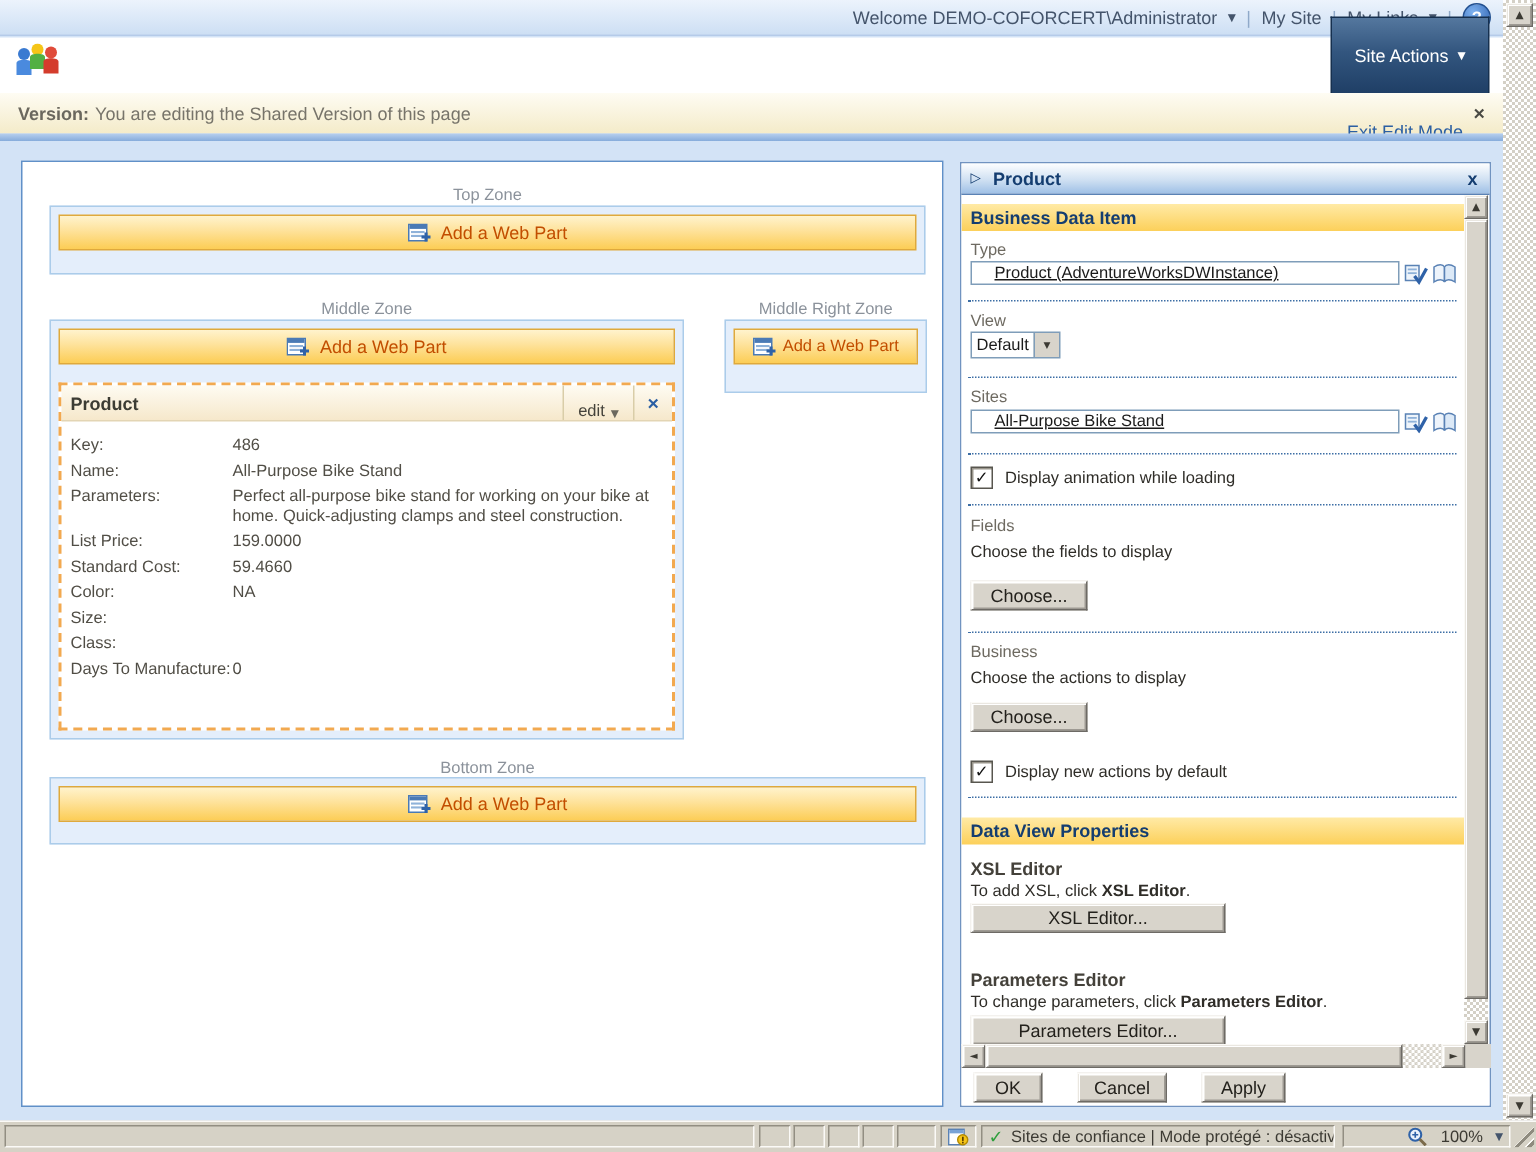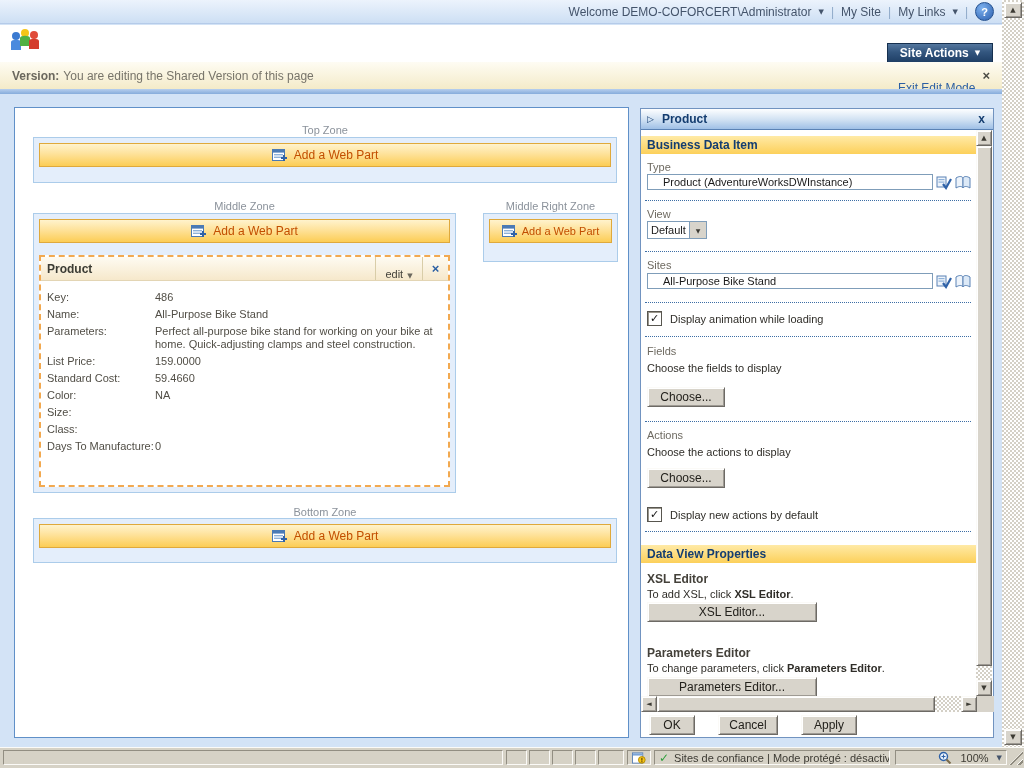--- a/index.html
+++ b/index.html
@@ -13,22 +13,22 @@
   .topbar .lnk{color:#44546b;cursor:pointer;white-space:nowrap;}
   .sep{color:#8fa9c9;}
   .mini-arrow{font-size:7px;color:#44546b;font-family:"DejaVu Sans",sans-serif;}
   .help-icon{width:17px;height:17px;border-radius:50%;background:radial-gradient(circle at 35% 30%,#7db1ef,#2c5fae);
     border:1px solid #23508f;color:#fff;font-weight:bold;font-size:11px;display:flex;align-items:center;justify-content:center;cursor:pointer;}
 
   
   .white-band{left:0;top:25px;width:1002px;height:37px;background:#fff;}
   .site-actions{position:absolute;right:9px;bottom:0;height:18px;min-width:88px;
     background:linear-gradient(#54779e,#33567f 45%,#1f3f66);border:1px solid #16304f;border-bottom:none;
-    color:#fff;font-weight:bold;font-size:12px;display:flex;align-items:center;justify-content:center;gap:6px;
-    padding:0 8px;cursor:pointer;}
+    color:#fff;font-weight:normal;font-size:12px;display:flex;align-items:center;justify-content:center;gap:6px;
+    padding:16px 8px;cursor:pointer;}
   .site-actions .mini-arrow{color:#fff;}
 
   
   .version-bar{left:0;top:62px;width:1002px;height:27px;background:linear-gradient(#fefcf3,#f4ebc9);
     display:flex;align-items:center;color:#77746a;font-size:12px;padding:0 12px;box-sizing:border-box;}
   .version-bar b{color:#6b685e;margin-right:4px;}
   .version-right{margin-left:auto;display:flex;align-items:center;gap:7px;}
   .exit-link{color:#2b5fa3;cursor:pointer;margin-top:24px;}
   .exit-x{color:#4a4a44;font-weight:bold;cursor:pointer;font-size:13px;}
   .blue-strip{left:0;top:89px;width:1002px;height:5px;background:linear-gradient(#b7cfee,#86acdb);}
@@ -67,21 +67,21 @@
   .tp-content{position:absolute;left:0;top:21px;width:336px;height:566px;overflow:hidden;background:#fff;}
   .tp-row{position:absolute;left:6px;right:6px;}
   .bar-yellow{position:absolute;left:0;width:336px;height:18px;background:linear-gradient(#ffeaa6,#fcd05a);
     color:#143d70;font-weight:bold;font-size:12px;display:flex;align-items:center;padding-left:6px;box-sizing:border-box;}
   .lbl{color:#6e6a61;font-size:11px;}
   .txt{color:#2f2d28;font-size:11px;}
   .dotted{position:absolute;left:4px;width:326px;border-top:1px dotted #3d6ea5;}
   .entity-row{display:flex;align-items:center;gap:3px;}
   .entity-input{width:306px;height:16px;border:1px solid #7f9db9;background:#fff;display:flex;align-items:center;
     padding:0 3px;box-sizing:border-box;cursor:text;}
-  .entity-text{color:#1a1a1a;white-space:nowrap;padding-left:12px;}
+  .entity-text{text-decoration:underline;color:#1a1a1a;white-space:nowrap;padding-left:12px;}
   .picker-icon{width:16px;height:15px;flex-shrink:0;}
   .selectbox{width:60px;height:18px;border:1px solid #7f9db9;background:#fff;display:flex;align-items:center;box-sizing:border-box;cursor:pointer;}
   .selectbox .sel-text{flex:1;padding-left:3px;color:#1a1a1a;}
   .sel-btn{width:16px;height:16px;background:#d8d4cb;border-left:1px solid #7f9db9;display:flex;align-items:center;justify-content:center;}
   .sel-btn .mini-arrow{color:#3c3a33;font-size:6px;}
   .chk-row{display:flex;align-items:center;gap:8px;}
   .checkbox{width:13px;height:13px;background:#fff;border:1px solid #58564f;box-shadow:inset 1px 1px 0 #9a968c;
     display:flex;align-items:center;justify-content:center;font-size:11px;font-weight:bold;color:#111;cursor:pointer;
     font-family:"DejaVu Sans",sans-serif;line-height:11px;}
   .btn{background:#d8d4cb;border:1px solid #6d6a65;border-top-color:#fbfaf7;border-left-color:#fbfaf7;
@@ -334,21 +334,21 @@
     </div>
     <div class="dotted" style="top:206px"></div>
 
     <div class="tp-row lbl" style="top:215px">Fields</div>
     <div class="tp-row txt" style="top:232px">Choose the fields to display</div>
     <div class="btn" style="position:absolute;left:6px;top:257px;width:78px;height:20px">
         <span>Choose...</span>
       </div>
     <div class="dotted" style="top:291px"></div>
 
-    <div class="tp-row lbl" style="top:299px">Actions</div>
+    <div class="tp-row lbl" style="top:299px">Business</div>
     <div class="tp-row txt" style="top:316px">Choose the actions to display</div>
     <div class="btn" style="position:absolute;left:6px;top:338px;width:78px;height:20px">
         <span>Choose...</span>
       </div>
 
     <div class="tp-row chk-row" style="top:377px">
       <span class="checkbox">
           <span>✓</span>
         </span>
       <span class="txt">Display new actions by default</span>

